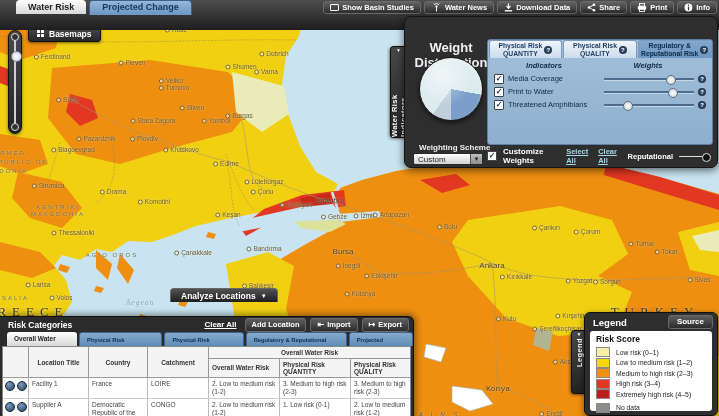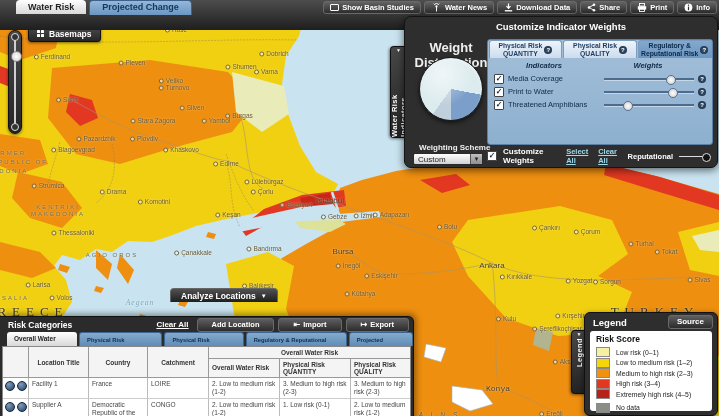--- a/index.html
+++ b/index.html
@@ -94,21 +94,21 @@
   #legend-tab{left:571px;top:330px;width:14px;height:62px;border-radius:4px 0 0 4px;border-right:none;}
   
   .analyze-btn{position:absolute;left:170px;top:288px;height:13px;display:flex;align-items:center;gap:5px;padding:0 10px;
        background:linear-gradient(#515151,#1f1f1f);border:1px solid #666;border-bottom:none;border-radius:4px 4px 0 0;
        color:#fff;font-size:8.5px;font-weight:bold;z-index:55;}
   .locpanel{position:absolute;left:0px;top:316px;width:414px;height:116px;background:#2b2b2b;border:1px solid #111;
        border-left:none;border-radius:0 6px 0 0;z-index:50;box-shadow:2px -2px 6px rgba(0,0,0,.4);box-sizing:border-box;}
   .loc-head{height:15px;display:flex;align-items:center;padding:0 4px 0 8px;gap:4px;}
   .loc-title{color:#fff;font-size:8.5px;font-weight:bold;margin-right:auto;}
   .loc-clear{color:#fff;font-size:8px;font-weight:bold;text-decoration:underline;margin-right:4px;}
-  .loc-btn{height:12px;display:flex;align-items:center;gap:3px;padding:0 14px;border:1px solid #6a6a6a;border-radius:3px;
+  .loc-btn{height:12px;display:flex;align-items:center;gap:3px;padding:0 6px;border:1px solid #6a6a6a;border-radius:3px;
        background:linear-gradient(#5e5e5e,#2c2c2c);color:#fff;font-size:7.5px;font-weight:bold;white-space:nowrap;}
   .loc-btn .gly{font-size:8px;line-height:8px;}
   .loc-tabs{height:14px;display:flex;align-items:flex-end;padding-left:7px;gap:2px;}
   .ltab{height:13px;line-height:14px;padding:0 7px;border-radius:3px 3px 0 0;font-size:5.8px;font-weight:bold;
        background:linear-gradient(#85aacc,#5f8cb8);color:#0e2d52;border:1px solid #3d6591;border-bottom:none;}
   .ltab.active{background:linear-gradient(#ffffff,#d8d8d8);color:#222;font-size:6.5px;border:none;height:14px;}
   .loc-table{position:absolute;left:2px;right:2px;top:29px;height:84px;background:#fff;border:1px solid #888;
        font-size:6.5px;color:#444;overflow:hidden;box-sizing:border-box;}
   .th-row{display:flex;height:30px;background:#f4f4f4;border-bottom:1px solid #999;}
   .thc{border-right:1px solid #999;display:flex;align-items:center;justify-content:center;text-align:center;
@@ -359,21 +359,20 @@
     </div>
   </div>
 </div>
 
 <div id="wri-tab" class="vtab">
   <span class="tri">▼</span>
   <span class="vtxt">Water Risk Indicators</span>
 </div>
 
 <div class="weights">
-  <div class="title">Customize Indicator Weights</div>
   <div class="wd-label">Weight Distribution</div>
   <div class="pie" style="background: conic-gradient(rgb(220, 235, 238) 0deg, rgb(220, 235, 238) 100.8deg, rgb(123, 159, 202) 100.8deg, rgb(123, 159, 202) 180deg, rgb(191, 207, 219) 180deg, rgb(191, 207, 219) 216deg, rgb(220, 235, 238) 216deg, rgb(220, 235, 238) 360deg);"></div>
   <div class="wscheme-label">Weighting Scheme</div>
   <div class="wscheme">
     <span>Custom</span>
     <span class="arrow">▼</span>
   </div>
 
   <div class="bluepanel">
     <div class="wtabs">

